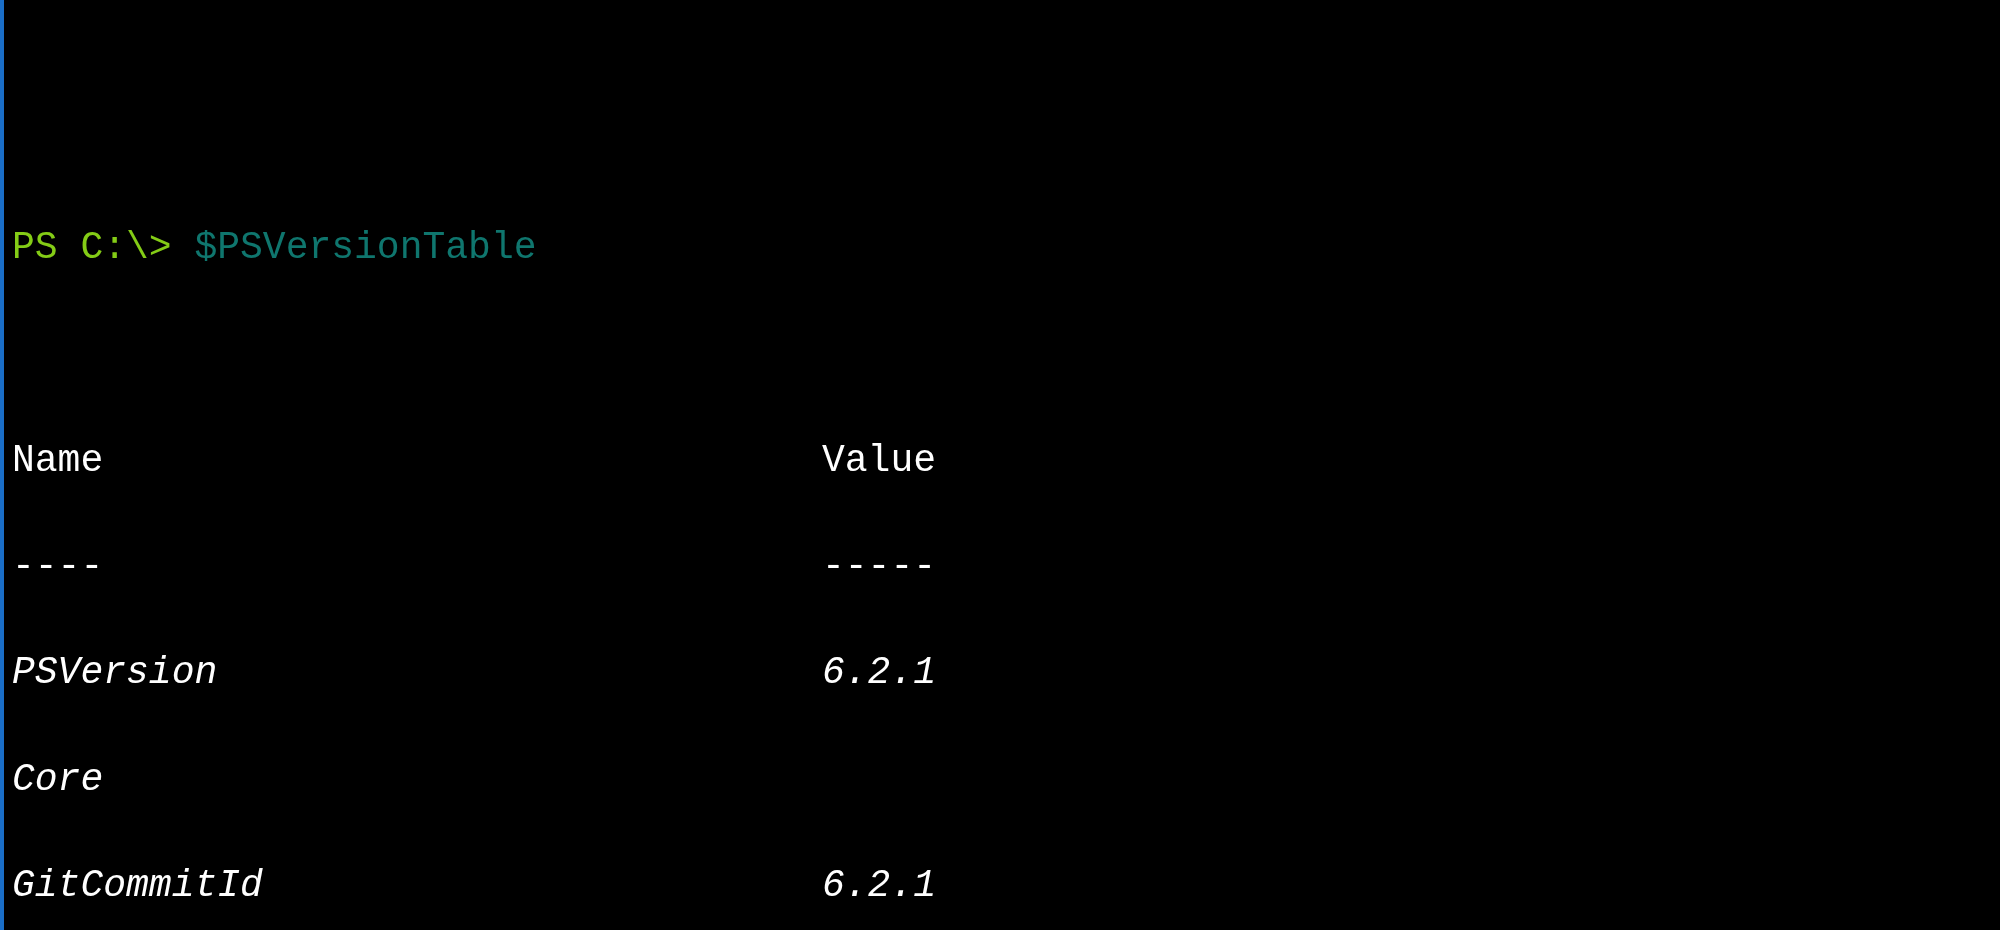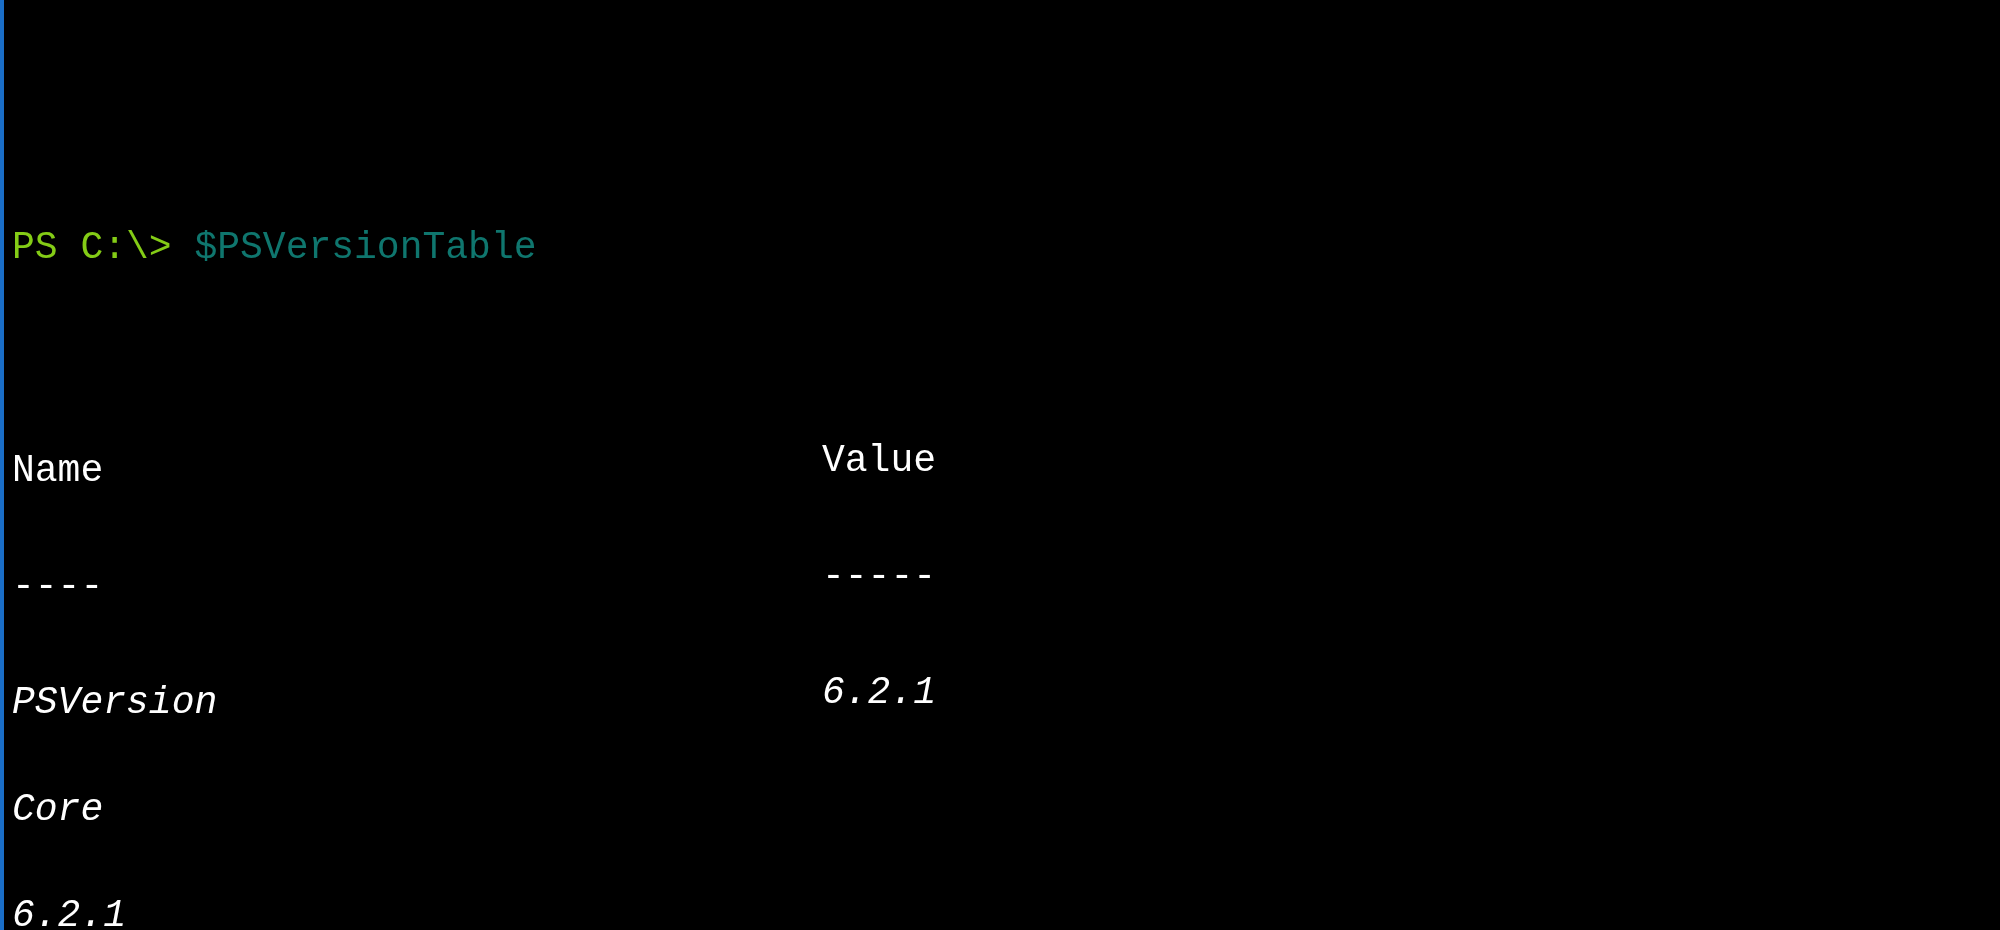--- a/index.html
+++ b/index.html
@@ -12,38 +12,38 @@
       padding: 8px 0 8px 8px;
       border-left: 4px solid #1a6ec8;
       white-space: pre;
       width: 2000px;
       height: 930px;
       overflow: hidden;
     }
     .prompt { color: #84cc16; }
     .command { color: #0f766e; text-align: right; }
     .row { display: flex; }
-    .col-name { width: 810px; display: inline-block; margin-top: 10px; }
+    .col-name { width: 810px; display: inline-block; }
     .col-value { display: inline-block; }
     .header { color: #fff; }
     .sep { color: #fff; }
     .data { color: #fff; font-style: italic; }
   </style>
 </head>
 <body>
 
 
 
 <div class="line"><span class="prompt">PS C:\&gt; </span><span class="command">$PSVersionTable</span></div>
 <div> </div>
 <div class="row header"><span class="col-name">Name</span><span class="col-value">Value</span></div>
 <div class="row sep"><span class="col-name">----</span><span class="col-value">-----</span></div>
 <div class="row data"><span class="col-name">PSVersion</span><span class="col-value">6.2.1</span></div>
 <div class="row data"><span class="col-value">Core</span></div>
-<div class="row data"><span class="col-value">6.2.1</span></div>
+<div class="row data"><span class="col-name">GitCommitId</span><span class="col-value">6.2.1</span></div>
 
 
 
 
 
 
 
 
 
 

